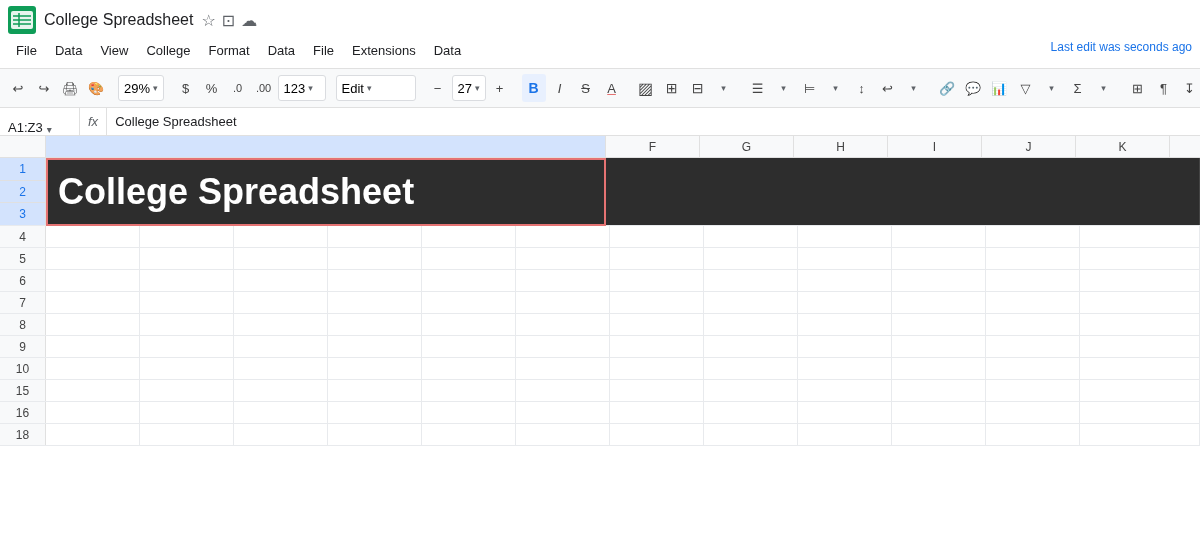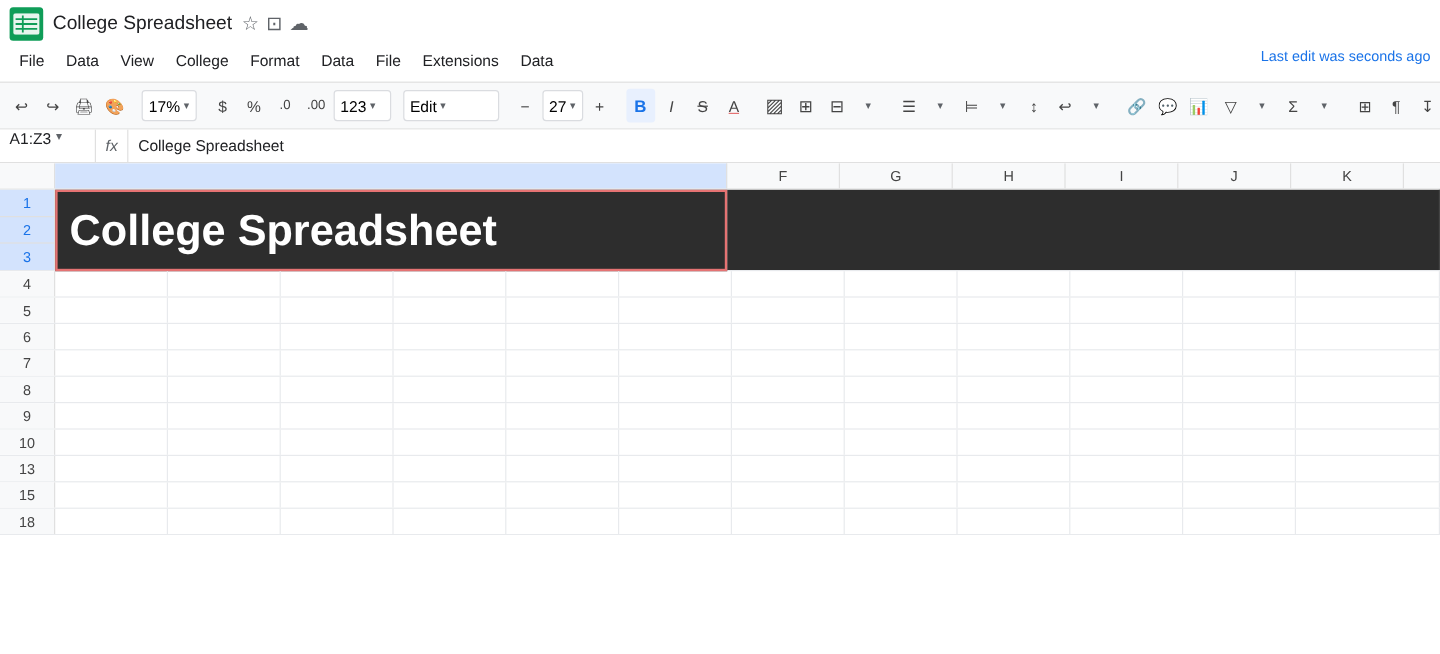--- a/index.html
+++ b/index.html
@@ -140,21 +140,21 @@
     
     .formula-bar {
       display: flex;
       align-items: center;
       height: 28px;
       border-bottom: 1px solid #e0e0e0;
       background: #fff;
     }
     .cell-ref {
       display: flex;
-      align-items: flex-start;
+      align-items: flex-end;
       padding: 0 8px;
       width: 80px;
       border-right: 1px solid #e0e0e0;
       height: 100%;
       font-size: 13px;
       color: #202124;
       gap: 4px;
       flex-shrink: 0;
     }
     .fx-icon {
@@ -337,21 +337,21 @@
 <div class="toolbar">
 
   <button class="toolbar-btn" title="Undo">↩</button>
   <button class="toolbar-btn" title="Redo">↪</button>
   <button class="toolbar-btn" title="Print">🖨</button>
   <button class="toolbar-btn" title="Paint format">🎨</button>
 
   <div class="toolbar-separator"></div>
 
   <div class="zoom-box">
-    <span>17%</span>
+    <span>29%</span>
     <span class="dropdown-arrow">▾</span>
   </div>
 
   <div class="toolbar-separator"></div>
 
   <button class="toolbar-btn">$</button>
   <button class="toolbar-btn">%</button>
   <button class="toolbar-btn" style="font-size:11px;">.0</button>
   <button class="toolbar-btn" style="font-size:11px;">.00</button>
   <div class="zoom-box" style="min-width:48px;">
@@ -574,50 +574,50 @@
         <div class="grid-cell" style="width:94px;"></div>
         <div class="grid-cell" style="width:94px;"></div>
         <div class="grid-cell" style="width:94px;"></div>
         <div class="grid-cell" style="width:94px;"></div>
         <div class="grid-cell" style="width:94px;"></div>
         <div class="grid-cell" style="width:94px;"></div>
         <div class="grid-cell" style="width:94px;"></div>
         <div class="grid-cell" style="flex:1;"></div>
     </div>
     <div class="grid-row">
-      <div class="row-num">13</div>
-      <div class="grid-cell" style="width:94px;"></div>
-        <div class="grid-cell" style="width:94px;"></div>
-        <div class="grid-cell" style="width:94px;"></div>
-        <div class="grid-cell" style="width:94px;"></div>
-        <div class="grid-cell" style="width:94px;"></div>
-        <div class="grid-cell" style="width:94px;"></div>
-        <div class="grid-cell" style="width:94px;"></div>
-        <div class="grid-cell" style="width:94px;"></div>
-        <div class="grid-cell" style="width:94px;"></div>
-        <div class="grid-cell" style="width:94px;"></div>
-        <div class="grid-cell" style="width:94px;"></div>
-        <div class="grid-cell" style="flex:1;"></div>
-    </div>
-    <div class="grid-row">
       <div class="row-num">15</div>
       <div class="grid-cell" style="width:94px;"></div>
         <div class="grid-cell" style="width:94px;"></div>
         <div class="grid-cell" style="width:94px;"></div>
         <div class="grid-cell" style="width:94px;"></div>
         <div class="grid-cell" style="width:94px;"></div>
         <div class="grid-cell" style="width:94px;"></div>
         <div class="grid-cell" style="width:94px;"></div>
         <div class="grid-cell" style="width:94px;"></div>
         <div class="grid-cell" style="width:94px;"></div>
         <div class="grid-cell" style="width:94px;"></div>
         <div class="grid-cell" style="width:94px;"></div>
         <div class="grid-cell" style="flex:1;"></div>
     </div>
     <div class="grid-row">
+      <div class="row-num">16</div>
+      <div class="grid-cell" style="width:94px;"></div>
+        <div class="grid-cell" style="width:94px;"></div>
+        <div class="grid-cell" style="width:94px;"></div>
+        <div class="grid-cell" style="width:94px;"></div>
+        <div class="grid-cell" style="width:94px;"></div>
+        <div class="grid-cell" style="width:94px;"></div>
+        <div class="grid-cell" style="width:94px;"></div>
+        <div class="grid-cell" style="width:94px;"></div>
+        <div class="grid-cell" style="width:94px;"></div>
+        <div class="grid-cell" style="width:94px;"></div>
+        <div class="grid-cell" style="width:94px;"></div>
+        <div class="grid-cell" style="flex:1;"></div>
+    </div>
+    <div class="grid-row">
       <div class="row-num">18</div>
       <div class="grid-cell" style="width:94px;"></div>
         <div class="grid-cell" style="width:94px;"></div>
         <div class="grid-cell" style="width:94px;"></div>
         <div class="grid-cell" style="width:94px;"></div>
         <div class="grid-cell" style="width:94px;"></div>
         <div class="grid-cell" style="width:94px;"></div>
         <div class="grid-cell" style="width:94px;"></div>
         <div class="grid-cell" style="width:94px;"></div>
         <div class="grid-cell" style="width:94px;"></div>

